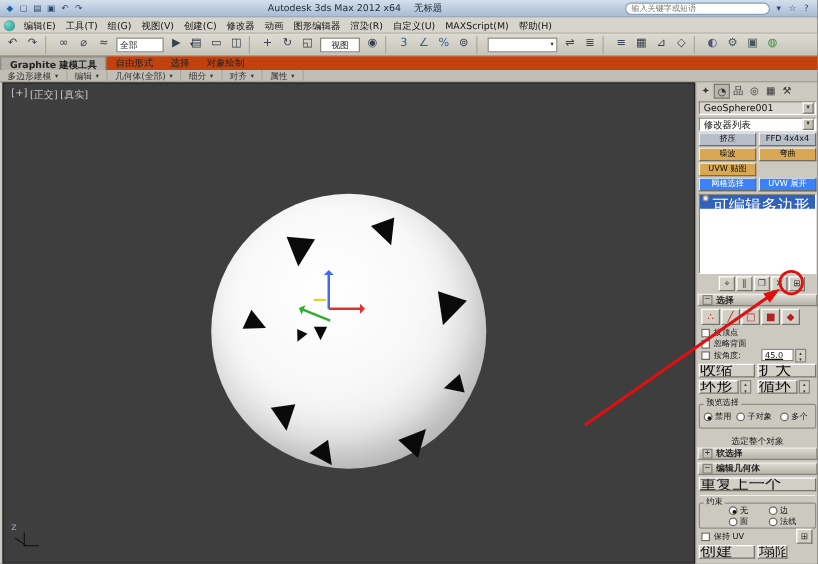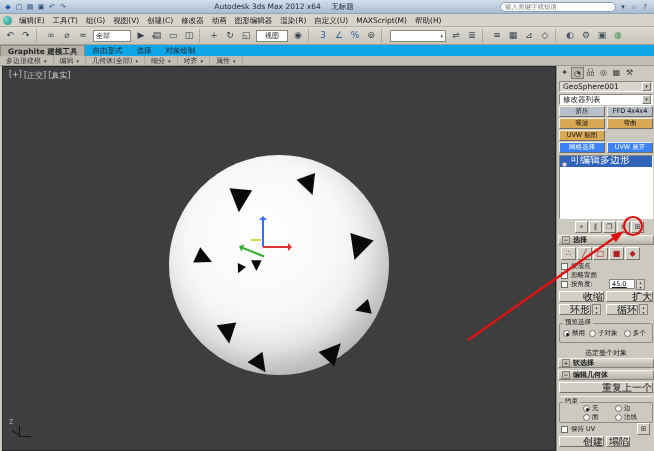--- a/index.html
+++ b/index.html
@@ -22,21 +22,21 @@
 .menu-item{padding:0 4px;height:13px;line-height:13px;white-space:nowrap;}
 
 
 .toolbar{position:absolute;left:0;top:27px;width:654px;height:18px;background:linear-gradient(#dedbd3,#c7c4bc);border-bottom:1px solid #a19e96;display:flex;align-items:center;padding-left:2px;}
 .tool-icon{width:15px;height:15px;margin:0 .5px;font-size:9px;line-height:14px;text-align:center;color:#39424e;flex:none;}
 .tool-sep{width:5px;height:14px;border-left:1px solid #aaa79f;margin:0 2px;flex:none;}
 .tool-combo{height:12px;background:#fff;border:1px solid #8a877f;font-size:7px;display:flex;align-items:center;justify-content:space-between;padding:0 2px;margin:0 2px;color:#222;flex:none;white-space:nowrap;gap:42px;}
 .car{font-size:5px;color:#333;}
 
 
-.ribbon-tabs{position:absolute;left:0;top:45px;width:654px;height:11px;background:#0ea5e9;display:flex;align-items:flex-end;font-size:7.5px;color:#222;}
+.ribbon-tabs{position:absolute;left:0;top:45px;width:654px;height:11px;background:#c2410c;display:flex;align-items:flex-end;font-size:7.5px;color:#222;}
 .ribbon-tab{padding:0 7px;height:11px;line-height:11px;white-space:nowrap;}
 .ribbon-tab.active{background:#b3b0a7;border:1px solid #8f8c84;border-bottom:none;font-weight:bold;}
 .ribbon-panels{position:absolute;left:0;top:56px;width:654px;height:10px;background:#c1beb6;border-bottom:1px solid #9a978f;display:flex;align-items:center;font-size:7px;color:#333;}
 .ribbon-panel{padding:0 6px;height:10px;line-height:10px;border-right:1px solid #aaa79f;display:flex;gap:3px;align-items:center;white-space:nowrap;}
 
 
 .viewport{position:absolute;left:2px;top:66px;width:554px;height:385px;background:#3e3e3e;border:1px solid #262626;z-index:1;}
 .vp-label{position:absolute;left:6px;top:3px;color:#c9c9c9;font-size:8px;display:flex;gap:2px;}
 .sphere{position:absolute;left:166px;top:88px;width:220px;height:220px;border-radius:50%;background:radial-gradient(circle at 42% 36%,#ffffff 0%,#f8f8f8 40%,#ececec 62%,#d6d6d6 78%,#bcbcbc 90%,#a9a9a9 100%);box-shadow:inset -10px -18px 30px rgba(0,0,0,.16);}
 .tri{position:absolute;color:#0a0a0a;line-height:1;}
@@ -61,33 +61,33 @@
 .ptabs{position:absolute;left:1px;top:1px;display:flex;}
 .ptab{width:13px;height:12px;font-size:8px;text-align:center;line-height:12px;color:#333;}
 .ptab.active{background:#b9b6ae;border:1px solid #7f7c74;}
 .field{position:absolute;left:2px;width:94px;height:11px;background:#d9d6cf;border:1px solid;border-color:#8a877f #fff #fff #8a877f;font-size:7.5px;display:flex;align-items:center;justify-content:space-between;padding:0 1px 0 3px;}
 .combo-arrow{width:9px;height:9px;background:#c5c2ba;border:1px solid;border-color:#fff #7a776f #7a776f #fff;font-size:5px;line-height:7px;text-align:center;flex:none;}
 .mbtn{position:absolute;height:11px;width:46px;border:1px solid;border-color:#efeee9 #6f6c64 #6f6c64 #efeee9;font-size:6.5px;text-align:center;line-height:9px;overflow:hidden;white-space:nowrap;}
 .tone-gray{background:#b9bfc9;}
 .tone-tan{background:#d8a855;}
 .tone-blue{background:#3b82f6;color:#fff;}
 .stack{position:absolute;left:2px;top:89px;width:94px;height:64px;background:#fff;border:1px solid;border-color:#8a877f #fff #fff #8a877f;overflow:hidden;}
-.stack-item{height:11px;display:flex;align-items:flex-end;gap:3px;padding:0 2px;font-size:10px;}
+.stack-item{height:11px;display:flex;align-items:flex-start;gap:3px;padding:0 2px;font-size:13px;}
 .stack-item.selected{background:#2f62b8;color:#fff;}
 .bulb{width:5px;height:5px;border-radius:50%;background:#e8e8e8;border:1px solid #999;flex:none;}
 .sbtn{position:absolute;width:13px;height:12px;background:#d2cfc7;border:1px solid;border-color:#fff #77746c #77746c #fff;font-size:7px;text-align:center;line-height:10px;color:#333;}
 .rollout{position:absolute;left:1px;width:96px;height:10px;background:linear-gradient(#dcd9d1,#b7b4ac);border:1px solid;border-color:#f0efea #85827a #85827a #f0efea;font-size:7px;font-weight:bold;display:flex;align-items:center;padding-left:3px;color:#222;}
 .sign{display:inline-block;width:8px;text-align:center;border:1px solid #85827a;background:#c5c2ba;font-size:6px;height:8px;line-height:6px;margin-right:3px;font-weight:normal;}
 .selbtn{position:absolute;width:15px;height:13px;background:#d2cfc7;border:1px solid;border-color:#fff #77746c #77746c #fff;color:#b22222;font-size:8px;text-align:center;line-height:11px;}
 .prow{position:absolute;display:flex;align-items:center;gap:3px;font-size:6.5px;white-space:nowrap;}
 .chk{width:7px;height:7px;background:#fff;border:1px solid #6f6c64;display:inline-block;flex:none;}
 .rrow{position:absolute;display:flex;align-items:center;gap:2px;font-size:6.5px;white-space:nowrap;}
 .radio{width:7px;height:7px;border-radius:50%;background:#fff;border:1px solid #6f6c64;display:inline-block;position:relative;flex:none;}
 .radio.on::after{content:"";position:absolute;left:1.5px;top:1.5px;width:3px;height:3px;border-radius:50%;background:#111;}
-.pbtn{position:absolute;height:11px;background:#d2cfc7;border:1px solid;border-color:#fff #77746c #77746c #fff;font-size:10px;text-align:right;line-height:9px;overflow:hidden;white-space:nowrap;}
+.pbtn{position:absolute;height:11px;background:#d2cfc7;border:1px solid;border-color:#fff #77746c #77746c #fff;font-size:13px;text-align:left;line-height:9px;overflow:hidden;white-space:nowrap;}
 .spin{position:absolute;width:9px;height:11px;background:#d2cfc7;border:1px solid #8a877f;font-size:4px;line-height:5px;text-align:center;color:#333;}
 .vfield{position:absolute;width:26px;height:10px;background:#fff;border:1px solid #8a877f;font-size:6.5px;line-height:8px;padding-left:2px;}
 .gbox{position:absolute;left:2px;width:94px;border:1px solid #8f8c84;border-radius:2px;}
 .glabel{position:absolute;font-size:6.5px;background:#ccc9c1;padding:0 2px;z-index:2;}
 .status{position:absolute;left:2px;width:94px;text-align:center;font-size:7px;color:#222;}
 .hdiv{position:absolute;left:3px;width:92px;height:1px;background:#a6a39b;border-bottom:1px solid #efeee9;}
 
 
 .overlay{position:absolute;left:0;top:0;z-index:60;pointer-events:none;}
 </style>

